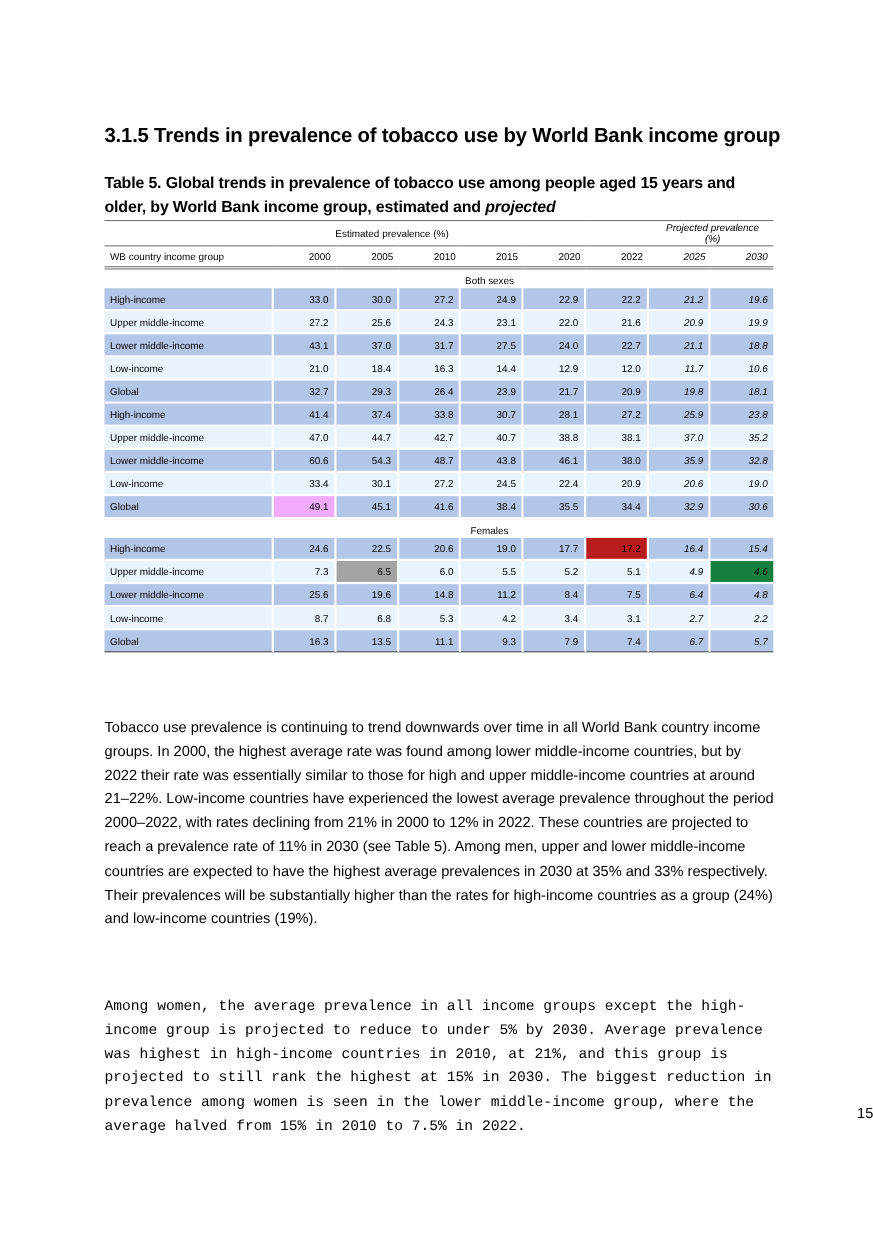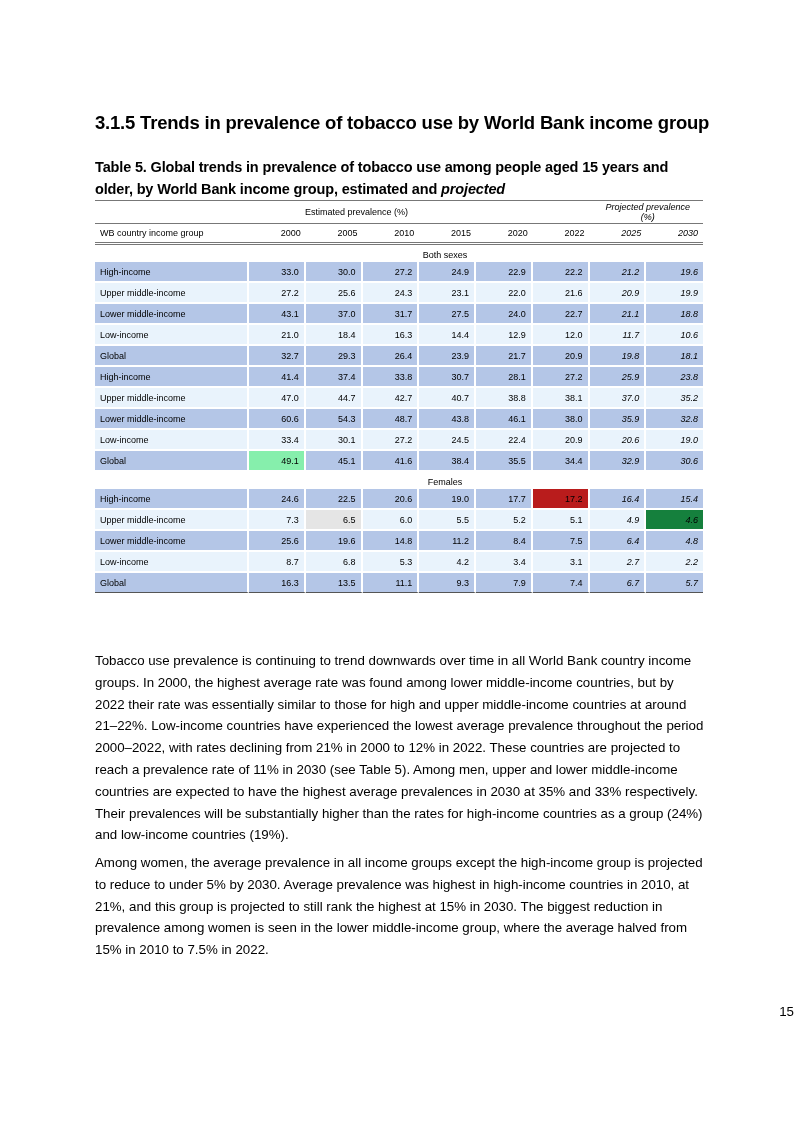--- a/index.html
+++ b/index.html
@@ -21,21 +21,21 @@
   .group-row td { text-align: center; height: 15px; padding-top: 2px; }
   .group-row td span { position: relative; left: 46px; }
   .data-row td { text-align: right; border-right: 2px solid #fff; border-bottom: 2px solid #fff; }
   .data-row td.name { text-align: left; }
   .data-row td.it { font-style: italic; }
   .data-row td:last-child { border-right: none; }
   .data-row.dark td { background: #b4c6e7; }
   .data-row.light td { background: #e9f3fc; }
   .para { position: absolute; left: 95px; width: 612px; font-size: 13.3px; line-height: 21.8px; margin: 0; }
   .p1 { top: 650px; }
-  .p2 { top: 852px; }
+  .p2 { top: 904px; font-family: Liberation Mono, monospace; }
   .page-number { position: absolute; left: 0; width: 794px; top: 1004px; text-align: right; font-size: 13.3px; }
 </style>
 </head>
 <body>
 
 <h2 class="section-title">3.1.5 Trends in prevalence of tobacco use by World Bank income group</h2>
 
 <p class="table-caption"><span>Table 5. Global trends in prevalence of tobacco use among people aged 15 years and older, by World Bank income group, estimated and </span><em>projected</em></p>
 
 <div class="tbl-wrap">
@@ -167,21 +167,21 @@
           <td style="background: rgb(233, 243, 252);">30.1</td>
           <td style="background: rgb(233, 243, 252);">27.2</td>
           <td style="background: rgb(233, 243, 252);">24.5</td>
           <td style="background: rgb(233, 243, 252);">22.4</td>
           <td style="background: rgb(233, 243, 252);">20.9</td>
           <td class="it" style="background: rgb(233, 243, 252);">20.6</td>
           <td class="it" style="background: rgb(233, 243, 252);">19.0</td>
         </tr>
         <tr class="data-row dark">
           <td class="name" style="background: rgb(180, 198, 231);">Global</td>
-          <td style="background: #86efac; padding-left: 28px;">49.1</td>
+          <td style="background: #f0abfc; padding-left: 28px;">49.1</td>
           <td style="background: rgb(180, 198, 231);">45.1</td>
           <td style="background: rgb(180, 198, 231);">41.6</td>
           <td style="background: rgb(180, 198, 231);">38.4</td>
           <td style="background: rgb(180, 198, 231);">35.5</td>
           <td style="background: rgb(180, 198, 231); padding-left: 20px;">34.4</td>
           <td class="it" style="background: rgb(180, 198, 231);">32.9</td>
           <td class="it" style="background: rgb(180, 198, 231);">30.6</td>
         </tr>
         <tr class="group-row">
           <td colspan="9"><span>Females</span></td>
@@ -193,21 +193,21 @@
           <td style="background: rgb(180, 198, 231);">20.6</td>
           <td style="background: rgb(180, 198, 231);">19.0</td>
           <td style="background: rgb(180, 198, 231);">17.7</td>
           <td style="background: #b91c1c;">17.2</td>
           <td class="it" style="background: rgb(180, 198, 231);">16.4</td>
           <td class="it" style="background: rgb(180, 198, 231);">15.4</td>
         </tr>
         <tr class="data-row light">
           <td class="name" style="background: rgb(233, 243, 252);">Upper middle-income</td>
           <td style="background: rgb(233, 243, 252);">7.3</td>
-          <td style="background: #e5e5e5;">6.5</td>
+          <td style="background: #a3a3a3;">6.5</td>
           <td style="background: rgb(233, 243, 252);">6.0</td>
           <td style="background: rgb(233, 243, 252);">5.5</td>
           <td style="background: rgb(233, 243, 252);">5.2</td>
           <td style="background: rgb(233, 243, 252);">5.1</td>
           <td class="it" style="background: rgb(233, 243, 252);">4.9</td>
           <td class="it" style="background: #15803d;">4.6</td>
         </tr>
         <tr class="data-row dark">
           <td class="name" style="background: rgb(180, 198, 231);">Lower middle-income</td>
           <td style="background: rgb(180, 198, 231);">25.6</td>

